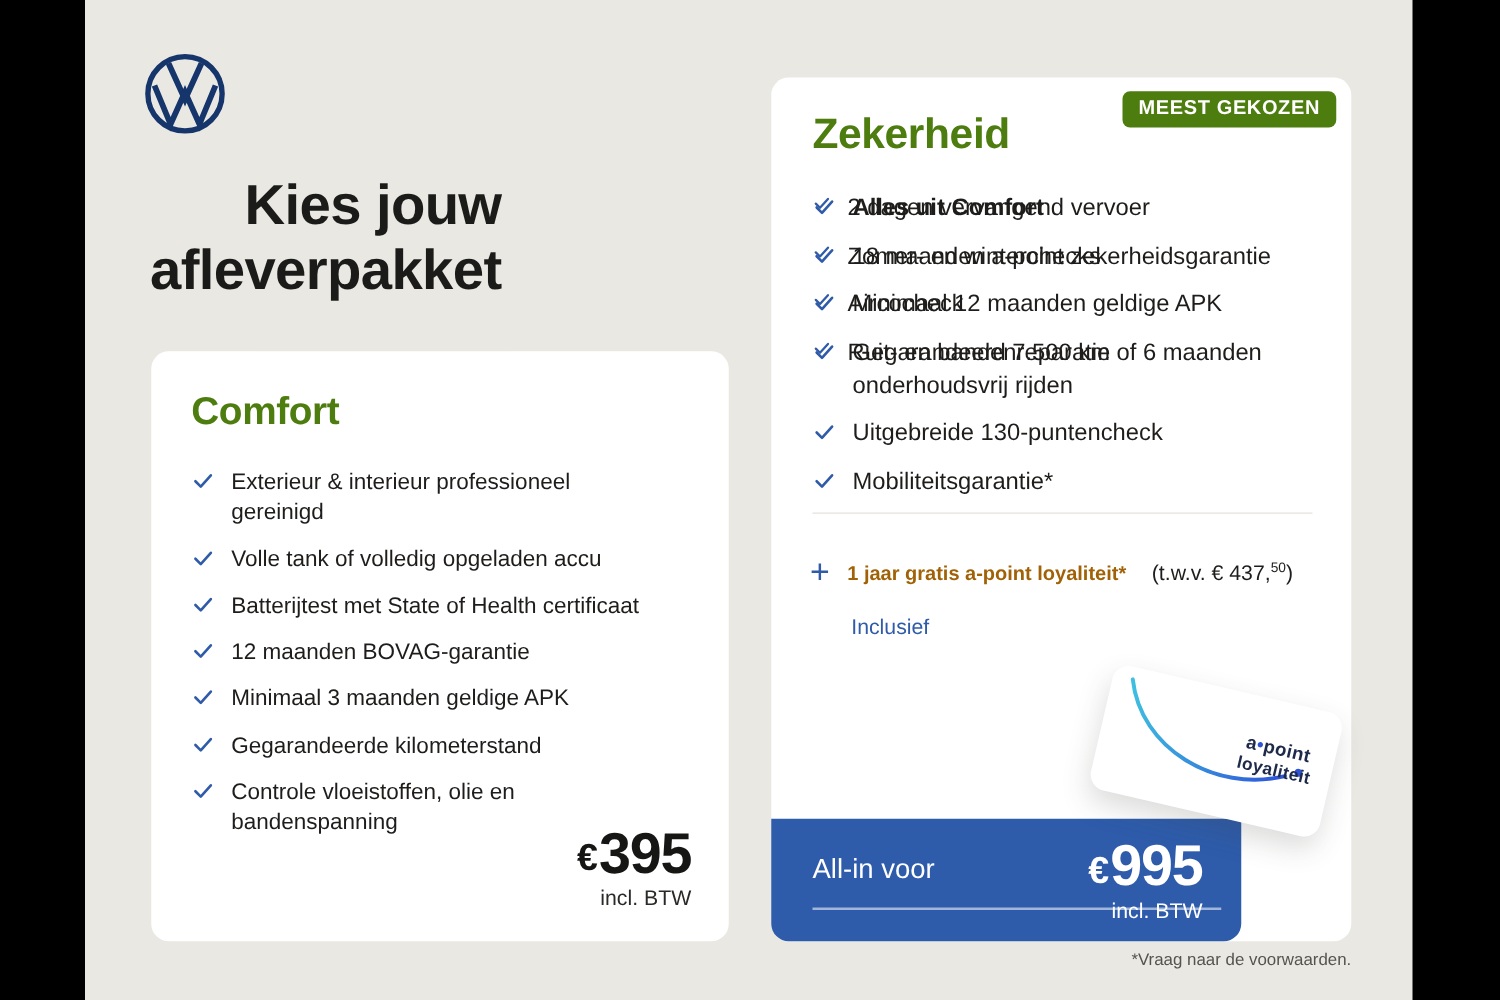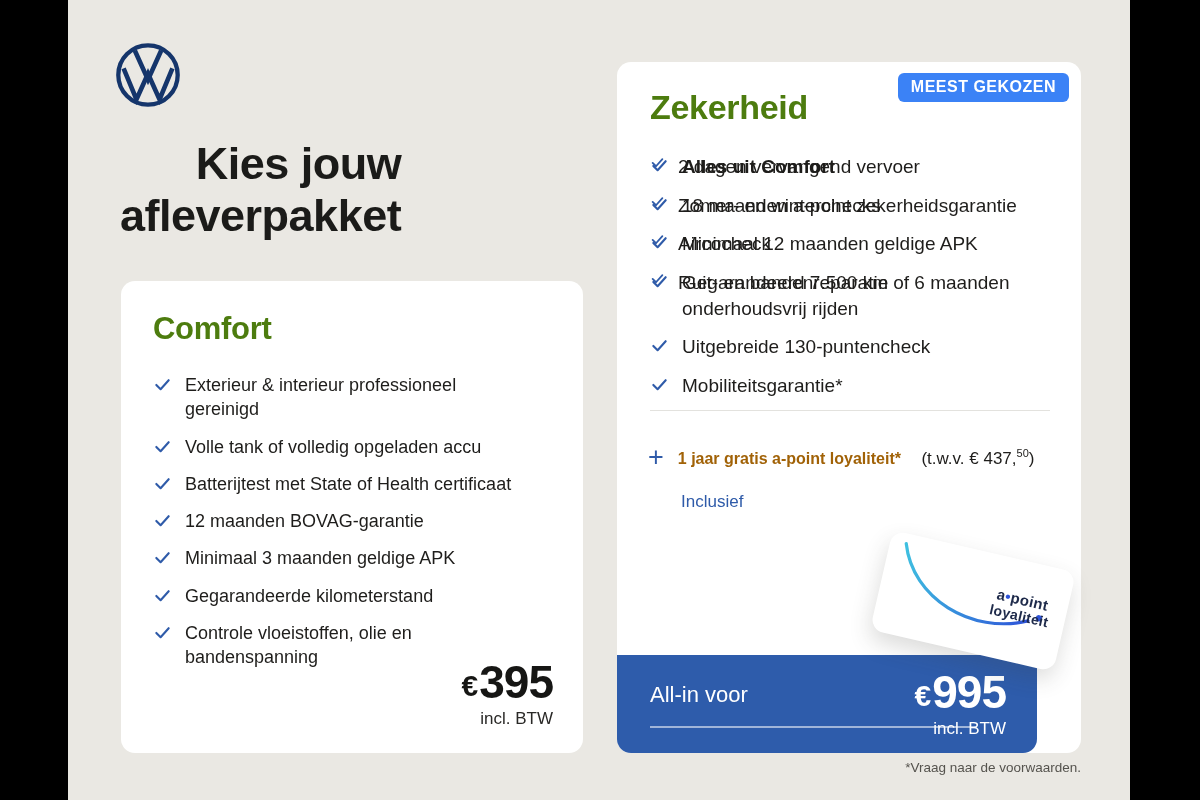--- a/index.html
+++ b/index.html
@@ -28,21 +28,21 @@
   .comfort .check-list { gap:13px; font-size:18px; line-height:1.35; }
   .comfort .check-list span { max-width:345px; display:inline-block; }
 
   .price-block { position:absolute; right:30px; bottom:24px; text-align:right; color:#161614; }
   .price-line { font-weight:700; font-size:46px; letter-spacing:-1px; line-height:1; }
   .price-line .euro { font-size:30px; font-weight:600; margin-right:2px; vertical-align:2px; }
   .price-note { font-size:17px; font-weight:400; margin-top:4px; color:#2A2927; }
 
   
   .zeker { left:549px; top:62px; width:464px; height:691px; }
-  .badge { position:absolute; top:11px; right:12px; background:#3b82f6; color:#FFFFFF;
+  .badge { position:absolute; top:11px; right:12px; background:#4d7c0f; color:#FFFFFF;
            font-size:16px; font-weight:700; letter-spacing:0.5px; padding:5px 13px 6px;
            border-radius:6px; }
   .zeker .card-title { position:absolute; left:33px; top:26px; font-size:34px; }
   .zeker .check-list { position:absolute; left:33px; top:92px; gap:13px; font-size:19px; line-height:1.35; }
   .zeker .check-list span { max-width:370px; display:inline-block; }
   .zeker .check-list li.strong { font-weight:700; }
 
   .divider { position:absolute; left:33px; top:348px; width:400px; height:1px; background:#E3E2DE; }
 
   .bonus-row { position:absolute; left:31px; top:380px; display:flex; align-items:baseline; gap:14px; }
@@ -59,21 +59,21 @@
   .loyalty { position:absolute; left:262px; top:488px; width:188px; height:102px; background:#FFFFFF;
              border-radius:13px; transform:rotate(13deg); z-index:5;
              box-shadow:0 10px 22px rgba(60,60,55,.18); }
   .loyalty svg.arc { position:absolute; left:0; top:0; }
   .loyalty .brand { position:absolute; right:16px; top:30px; text-align:center; color:#1E2A4A; }
   .brand .l1 { font-size:15px; font-weight:700; letter-spacing:0.3px; }
   .brand .l1 .dot { color:#2E53D8; font-size:15px; }
   .brand .l2 { font-size:14px; font-weight:600; letter-spacing:0.3px; }
 
   
-  .zfooter { position:absolute; left:0; bottom:0; width:420px; height:98px; background:#2E5CAB;
+  .zfooter { position:absolute; left:0; bottom:0; width:376px; height:98px; background:#2E5CAB;
              border-radius:0 0 14px 14px; color:#FFFFFF; }
   .allin { position:absolute; left:33px; top:27px; font-size:22px; font-weight:500; }
   .footer-rule { position:absolute; left:33px; top:71px; width:327px; height:1.5px;
                  background:rgba(255,255,255,0.55); }
   .zfooter .price-block { right:31px; bottom:14px; color:#FFFFFF; }
   .zfooter .price-note { color:#FFFFFF; }
 
   .fine-print { position:absolute; top:760px; left:733px; width:280px; text-align:right;
                 font-size:13.5px; color:#55534E; }
 </style>

